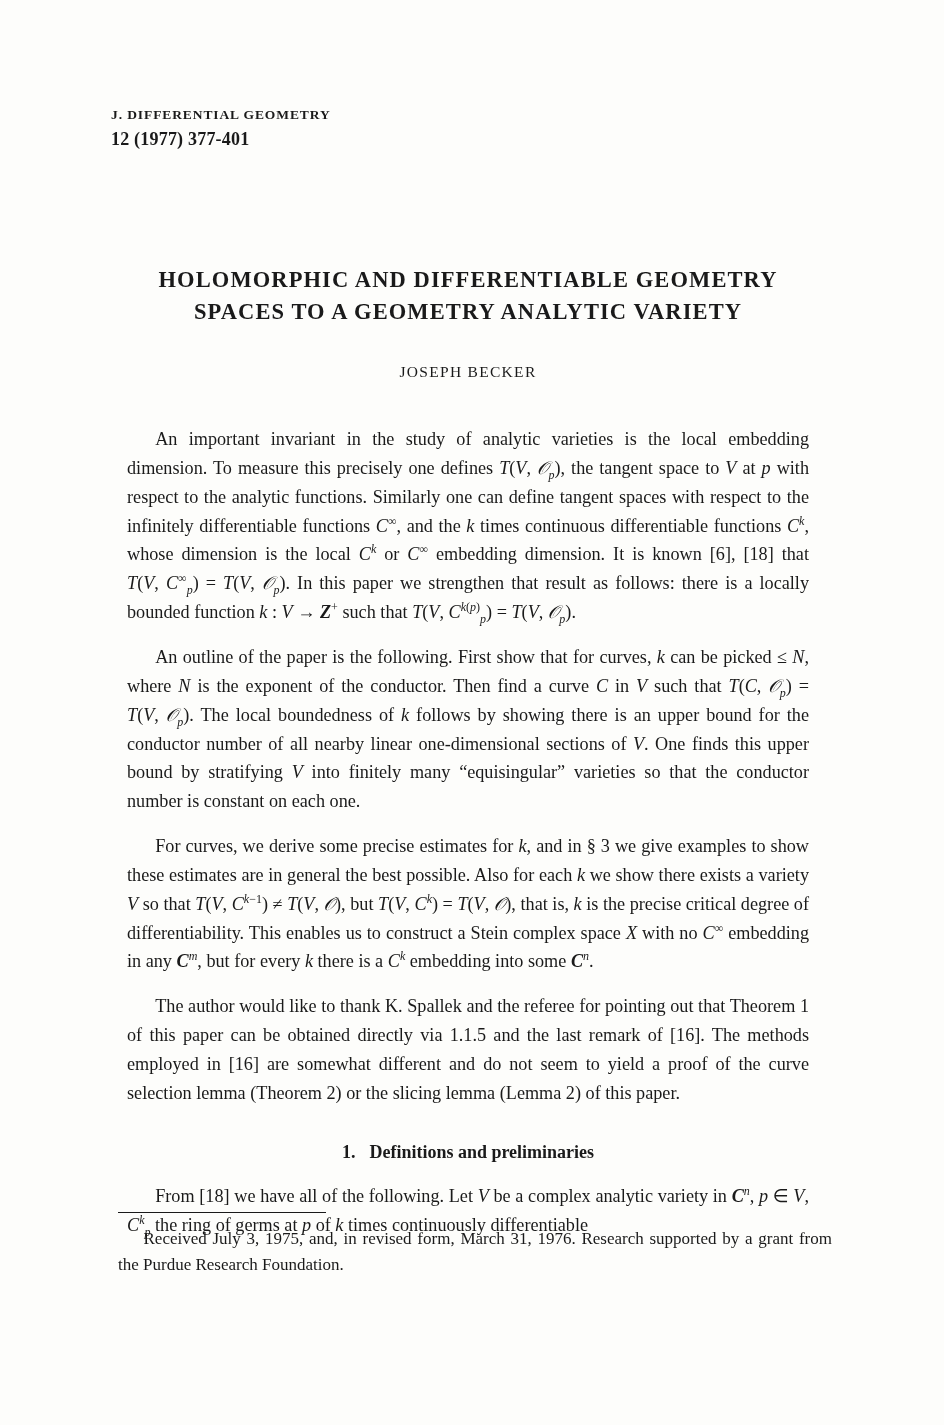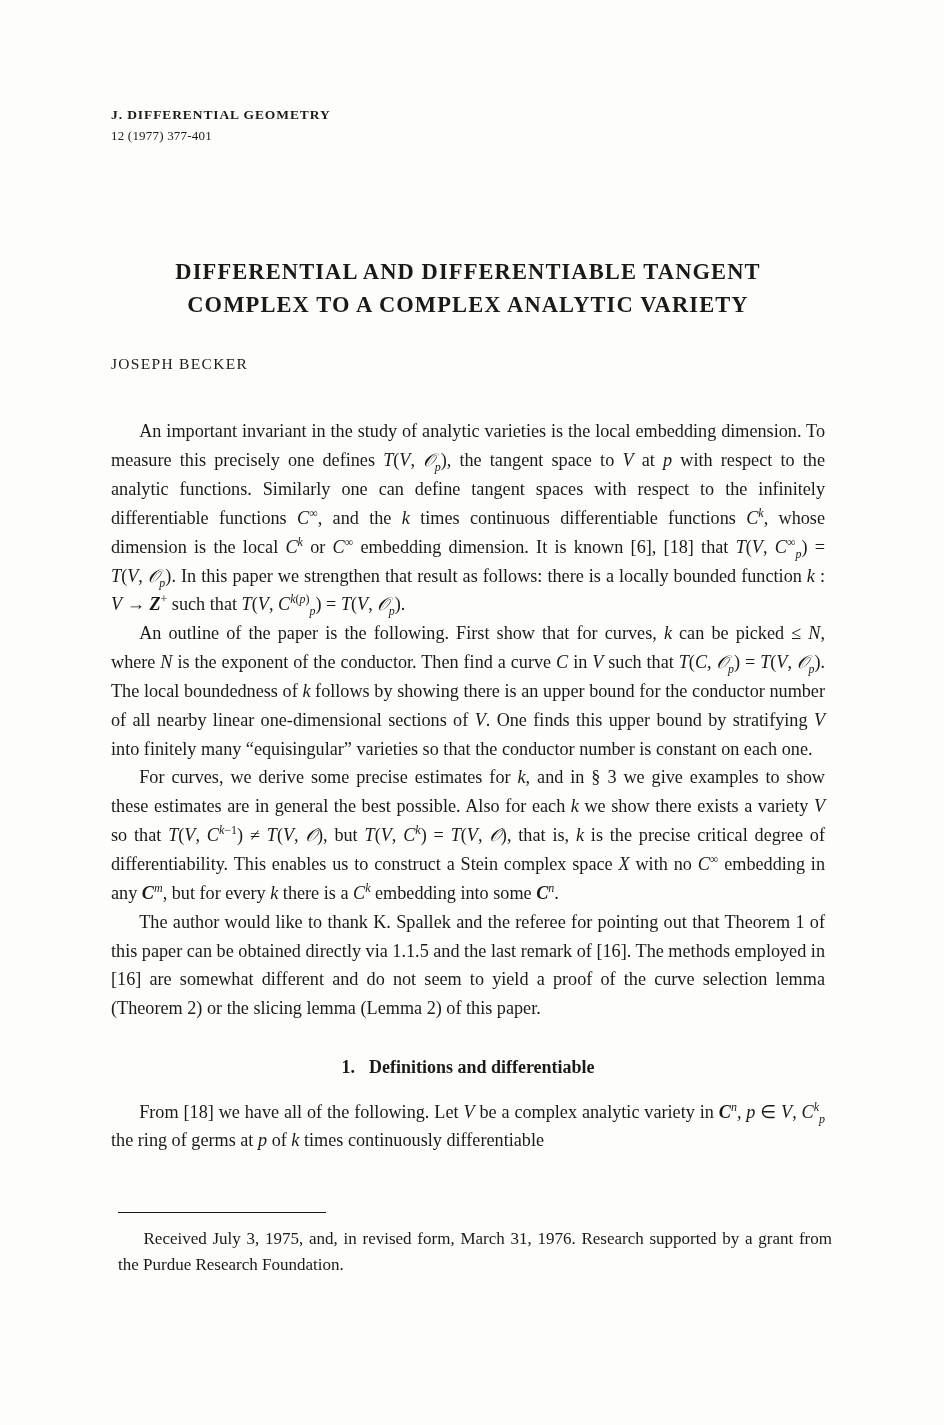--- a/index.html
+++ b/index.html
@@ -33,48 +33,49 @@
     font-size: 13.5px;
     letter-spacing: 0.6px;
     line-height: 1.55;
   }
   .journal-line .jl1 {
     font-variant: small-caps;
     font-weight: 600;
     letter-spacing: 0.9px;
   }
   .journal-line .jl2 {
-    font-weight: 400;
-    font-size: 13px;
+    font-weight: 700;
+    font-size: 18px;
     letter-spacing: 0.2px;
   }
   .title-block {
     margin-top: 110px;
     text-align: center;
   }
   .title-line {
     font-size: 22.5px;
     font-weight: 700;
     letter-spacing: 1.1px;
     line-height: 1.45;
   }
   .author {
     margin-top: 34px;
+    text-align: center;
     font-size: 15.5px;
     letter-spacing: 1.3px;
   }
   .body-text {
     margin-top: 44px;
     font-size: 18.2px;
     line-height: 1.585;
     text-align: justify;
     text-justify: inter-word;
   }
   .body-text p {
-    margin: 0;
+    margin: 16px;
     text-indent: 1.55em;
   }
   .section-head {
     margin-top: 30px;
     margin-bottom: 16px;
     text-align: center;
     font-size: 18px;
     font-weight: 700;
   }
   .section-head .num {
@@ -109,22 +110,22 @@
 <div class="page">
 
   <div class="content">
 
     <div class="journal-line">
       <div class="jl1">J. DIFFERENTIAL GEOMETRY</div>
       <div class="jl2">12 (1977) 377-401</div>
     </div>
 
     <div class="title-block">
-      <div class="title-line">DIFFERENTIAL AND DIFFERENTIABLE TANGENT</div>
-      <div class="title-line">COMPLEX TO A COMPLEX ANALYTIC VARIETY</div>
+      <div class="title-line">HOLOMORPHIC AND DIFFERENTIABLE GEOMETRY</div>
+      <div class="title-line">SPACES TO A GEOMETRY ANALYTIC VARIETY</div>
     </div>
 
     <div class="author">JOSEPH BECKER</div>
 
     <div class="body-text">
 
       <p>
         An important invariant in the study of analytic varieties is the local embedding
         dimension. To measure this precisely one defines <i>T</i>(<i>V</i>,&nbsp;<span class="scr">𝒪</span><sub><i>p</i></sub>), the tangent
         space to <i>V</i> at <i>p</i> with respect to the analytic functions. Similarly one can define
@@ -156,21 +157,21 @@
 
       <p>
         The author would like to thank K. Spallek and the referee for pointing out
         that Theorem 1 of this paper can be obtained directly via 1.1.5 and the last
         remark of [16]. The methods employed in [16] are somewhat different and do
         not seem to yield a proof of the curve selection lemma (Theorem 2) or the
         slicing lemma (Lemma 2) of this paper.
       </p>
 
       <div class="section-head">
-        <span class="num">1.</span><span>Definitions and differentiable</span>
+        <span class="num">1.</span><span>Definitions and preliminaries</span>
       </div>
 
       <p>
         From [18] we have all of the following. Let <i>V</i> be a complex analytic variety
         in <b><i>C</i></b><sup><i>n</i></sup>, <i>p</i> ∈ <i>V</i>, <i>C</i><sup><i>k</i></sup><sub><i>p</i></sub> the ring of germs at <i>p</i> of <i>k</i> times continuously differentiable
       </p>
 
     </div>
   </div>
 

